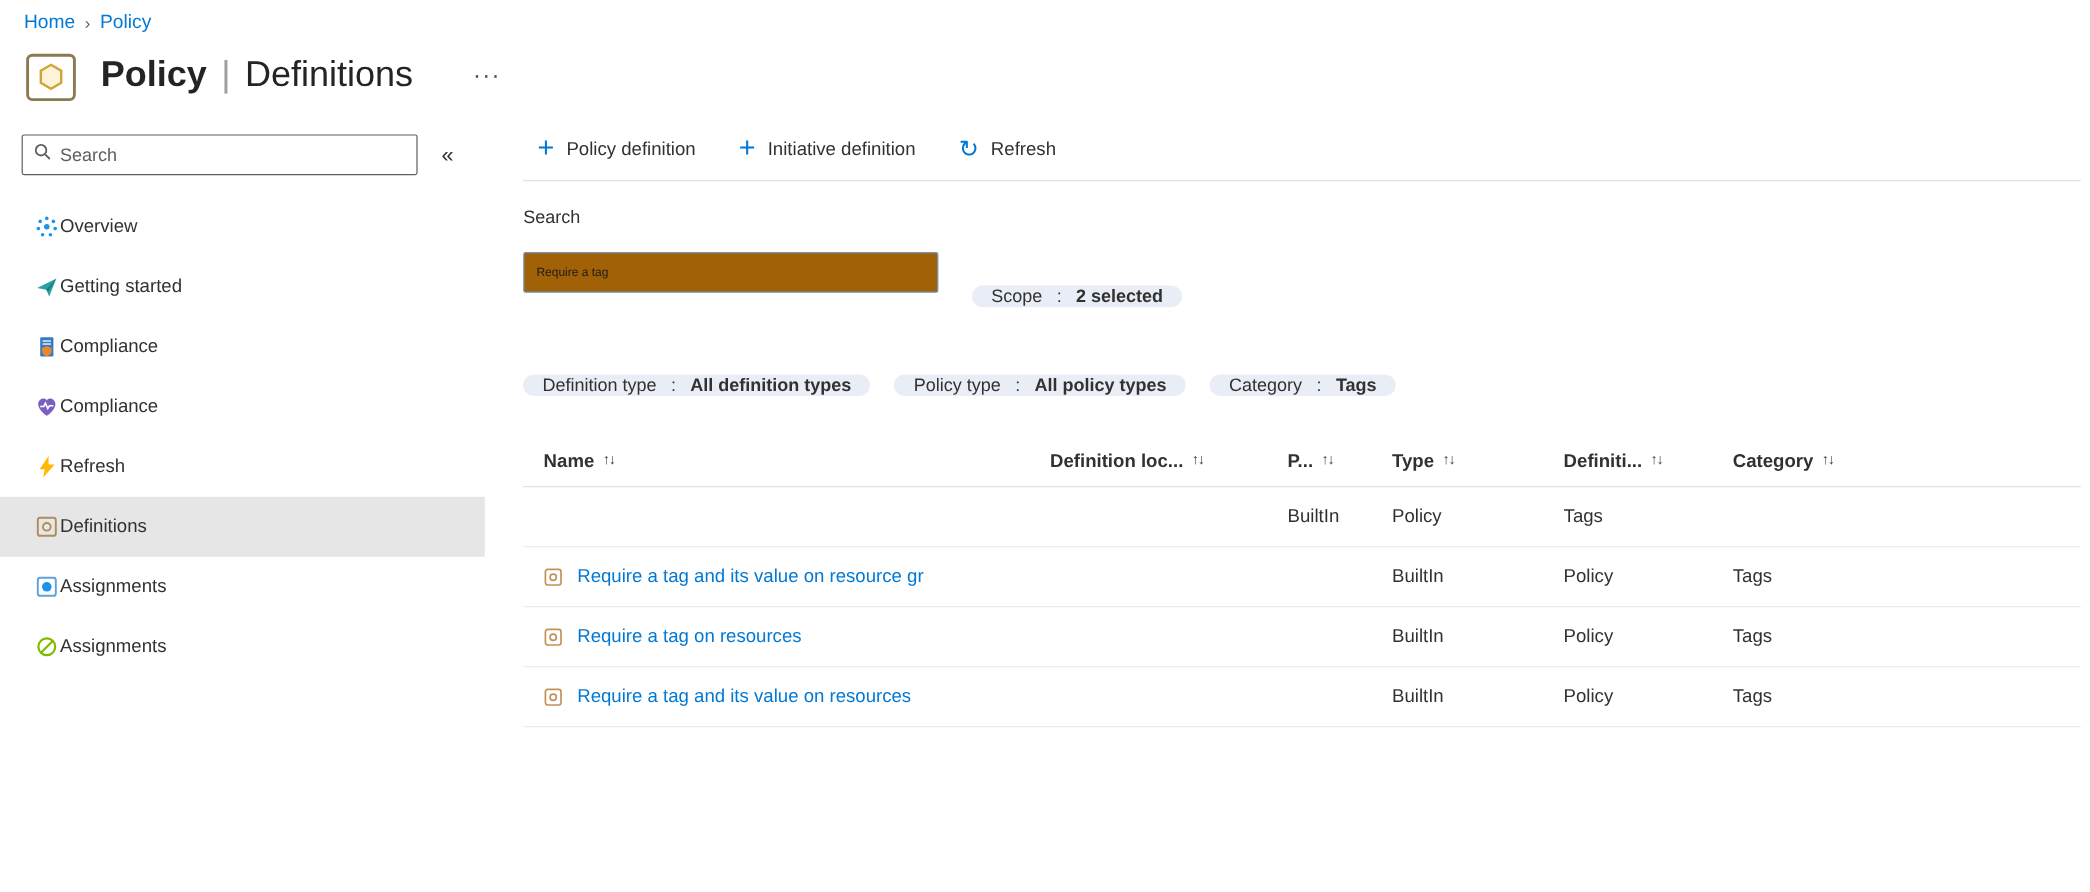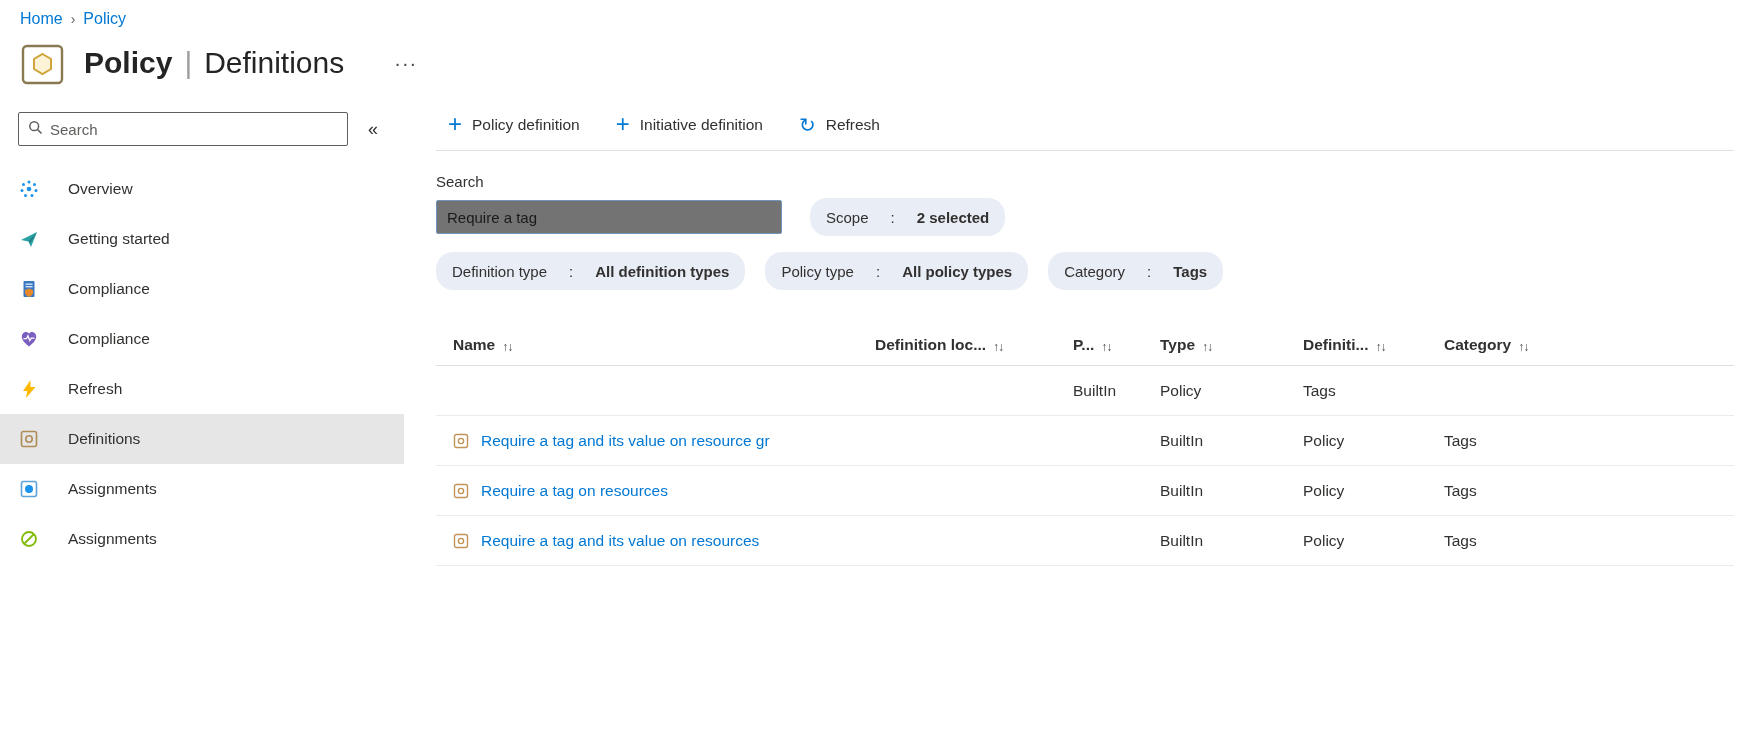--- a/index.html
+++ b/index.html
@@ -23,43 +23,43 @@
   
   .body-wrap { display: flex; margin-top: 26px; align-items: flex-start; }
   
   .sidebar { width: 404px; flex: 0 0 404px; }
   .side-search-row { display: flex; align-items: center; padding-left: 18px; }
   .side-search { width: 330px; height: 34px; border: 1px solid #605e5c; border-radius: 2px; display: flex; align-items: center; gap: 7px; padding: 0 9px; background: #fff; }
   .side-search input { border: none; outline: none; flex: 1; font-size: 15px; font-family: inherit; color: #323130; background: transparent; }
   .side-search input::placeholder { color: #605e5c; }
   .collapse-btn { margin-left: 12px; background: none; border: none; font-size: 18px; color: #323130; cursor: pointer; padding: 2px 8px; }
   .side-nav { margin-top: 18px; }
-  .nav-item { height: 50px; display: flex; align-items: center; gap: 28px; padding-left: 18px; font-size: 15.5px; cursor: pointer; }
+  .nav-item { height: 50px; display: flex; align-items: center; gap: 0; padding-left: 28px; font-size: 15.5px; cursor: pointer; }
   .nav-item.selected { background: #e6e6e6; }
   .nav-icon { width: 22px; height: 22px; display: flex; align-items: center; justify-content: center; flex: 0 0 auto; }
   .section-header { margin-top: 12px; height: 42px; display: flex; align-items: center; padding-left: 18px; font-weight: 700; font-size: 16px; color: #242424; }
   
   .main { flex: 1; padding: 0 8px 0 32px; min-width: 0; }
   .toolbar { display: flex; align-items: center; gap: 36px; padding: 2px 0 14px 12px; border-bottom: 1px solid #e3e1df; }
   .toolbar-btn { display: flex; align-items: center; gap: 10px; background: none; border: none; font-family: inherit; font-size: 15.5px; color: #323130; cursor: pointer; }
   .plus-glyph { color: #0078d4; font-size: 24px; font-weight: 300; line-height: 1; margin-top: -2px; }
   .refresh-glyph { color: #0078d4; font-size: 20px; line-height: 1; }
   
   .filters { margin-top: 22px; }
   .filters-label { font-size: 15px; margin-bottom: 8px; }
   .filter-row { display: flex; align-items: center; gap: 28px; }
   .filter-row + .filter-row { margin-top: 16px; gap: 20px; }
-  .filter-search { width: 346px; height: 34px; border: 1px solid #7295bc; border-radius: 2px; background: #737373; padding: 0 10px; font-size: 15px; font-family: inherit; color: #1b1a19; outline: none; }
-  .pill { height: 38px; border-radius: 17px; background: #e9eef6; padding: 0 16px; display: inline-flex; align-items: center; gap: 22px; font-size: 15px; color: #323130; cursor: pointer; border: none; font-family: inherit; white-space: nowrap; }
+  .filter-search { width: 346px; height: 34px; border: 1px solid #7295bc; border-radius: 2px; background: #a16207; padding: 0 10px; font-size: 10px; font-family: inherit; color: #1b1a19; outline: none; }
+  .pill { height: 18px; border-radius: 17px; background: #e9eef6; padding: 0 16px; display: inline-flex; align-items: center; gap: 12px; font-size: 15px; color: #323130; cursor: pointer; border: none; font-family: inherit; white-space: nowrap; margin-top: 40px; }
   .pill b { font-weight: 700; }
   
   .table { margin-top: 34px; }
   .thead, .trow { display: grid; grid-template-columns: 439px 198px 87px 143px 141px minmax(120px, 1fr); align-items: center; }
   .thead { height: 42px; border-bottom: 1px solid #e1dfdd; font-weight: 700; font-size: 15.5px; }
-  .th { display: flex; align-items: flex-end; cursor: pointer; white-space: nowrap; overflow: hidden; }
+  .th { display: flex; align-items: flex-start; cursor: pointer; white-space: nowrap; overflow: hidden; }
   .th:first-child, .name-cell { padding-left: 17px; }
   .sort { font-size: 12px; margin-left: 7px; color: #484644; letter-spacing: -1px; font-weight: 400; }
   .trow { height: 50px; border-bottom: 1px solid #edebe9; font-size: 15.5px; }
   .name-cell { display: flex; align-items: center; gap: 12px; overflow: hidden; white-space: nowrap; }
   .row-icon { flex: 0 0 auto; display: flex; }
   .name-link { color: #0078d4; text-decoration: none; cursor: pointer; overflow: hidden; white-space: nowrap; }
   .cell { white-space: nowrap; overflow: hidden; }
 </style>
 </head>
 <body>

